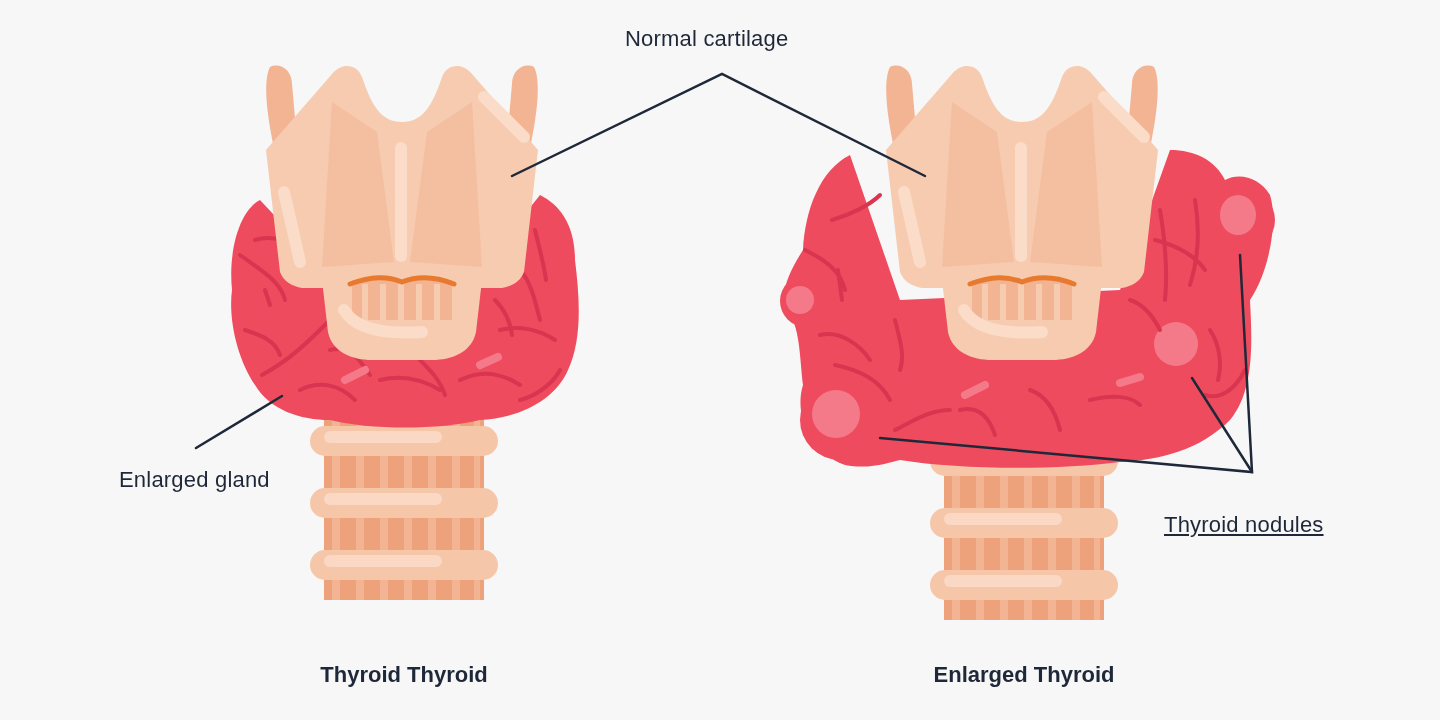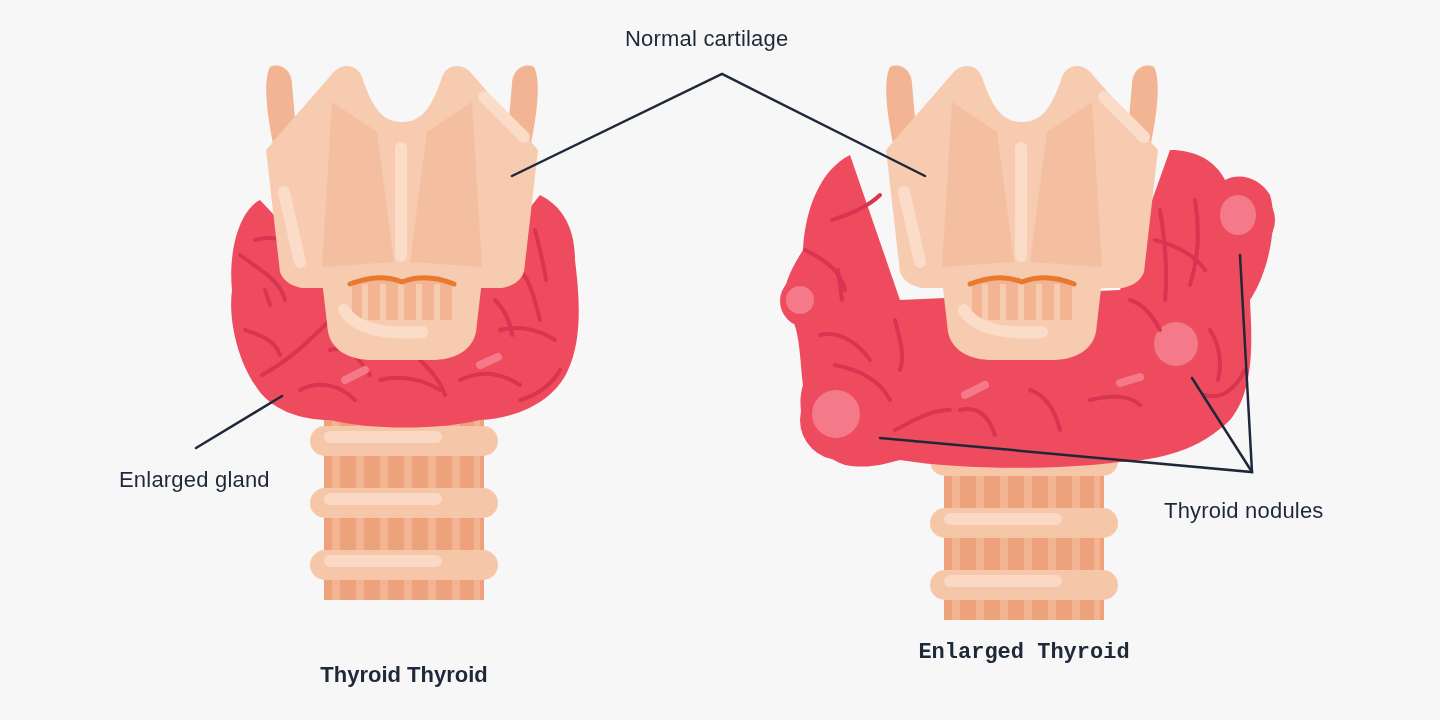--- a/index.html
+++ b/index.html
@@ -140,16 +140,16 @@
   <g stroke="#1e2838" stroke-width="2.5" fill="none" stroke-linecap="round">
     <polyline points="512,176 722,74 925,176"></polyline>
     <line x1="282" y1="396" x2="196" y2="448"></line>
     <polyline points="880,438 1252,472 1240,255"></polyline>
     <line x1="1252" y1="472" x2="1192" y2="378"></line>
   </g>
 </svg>
 
 <div class="label" style="left:625px; top:26px;">Normal cartilage</div>
 <div class="label" style="left:119px; top:467px;">Enlarged gland</div>
-<div class="label" style="left:1164px; top:498px;">Thyroid nodules</div>
+<div class="label" style="left:1164px; top:512px;text-decoration:underline;">Thyroid nodules</div>
 
 <div class="title" style="left:404px; top:662px;">Thyroid Thyroid</div>
-<div class="title" style="left:1024px; top:640px;font-family:Liberation Mono, monospace;">Enlarged Thyroid</div>
+<div class="title" style="left:1024px; top:662px;">Enlarged Thyroid</div>
 
 </body></html>

